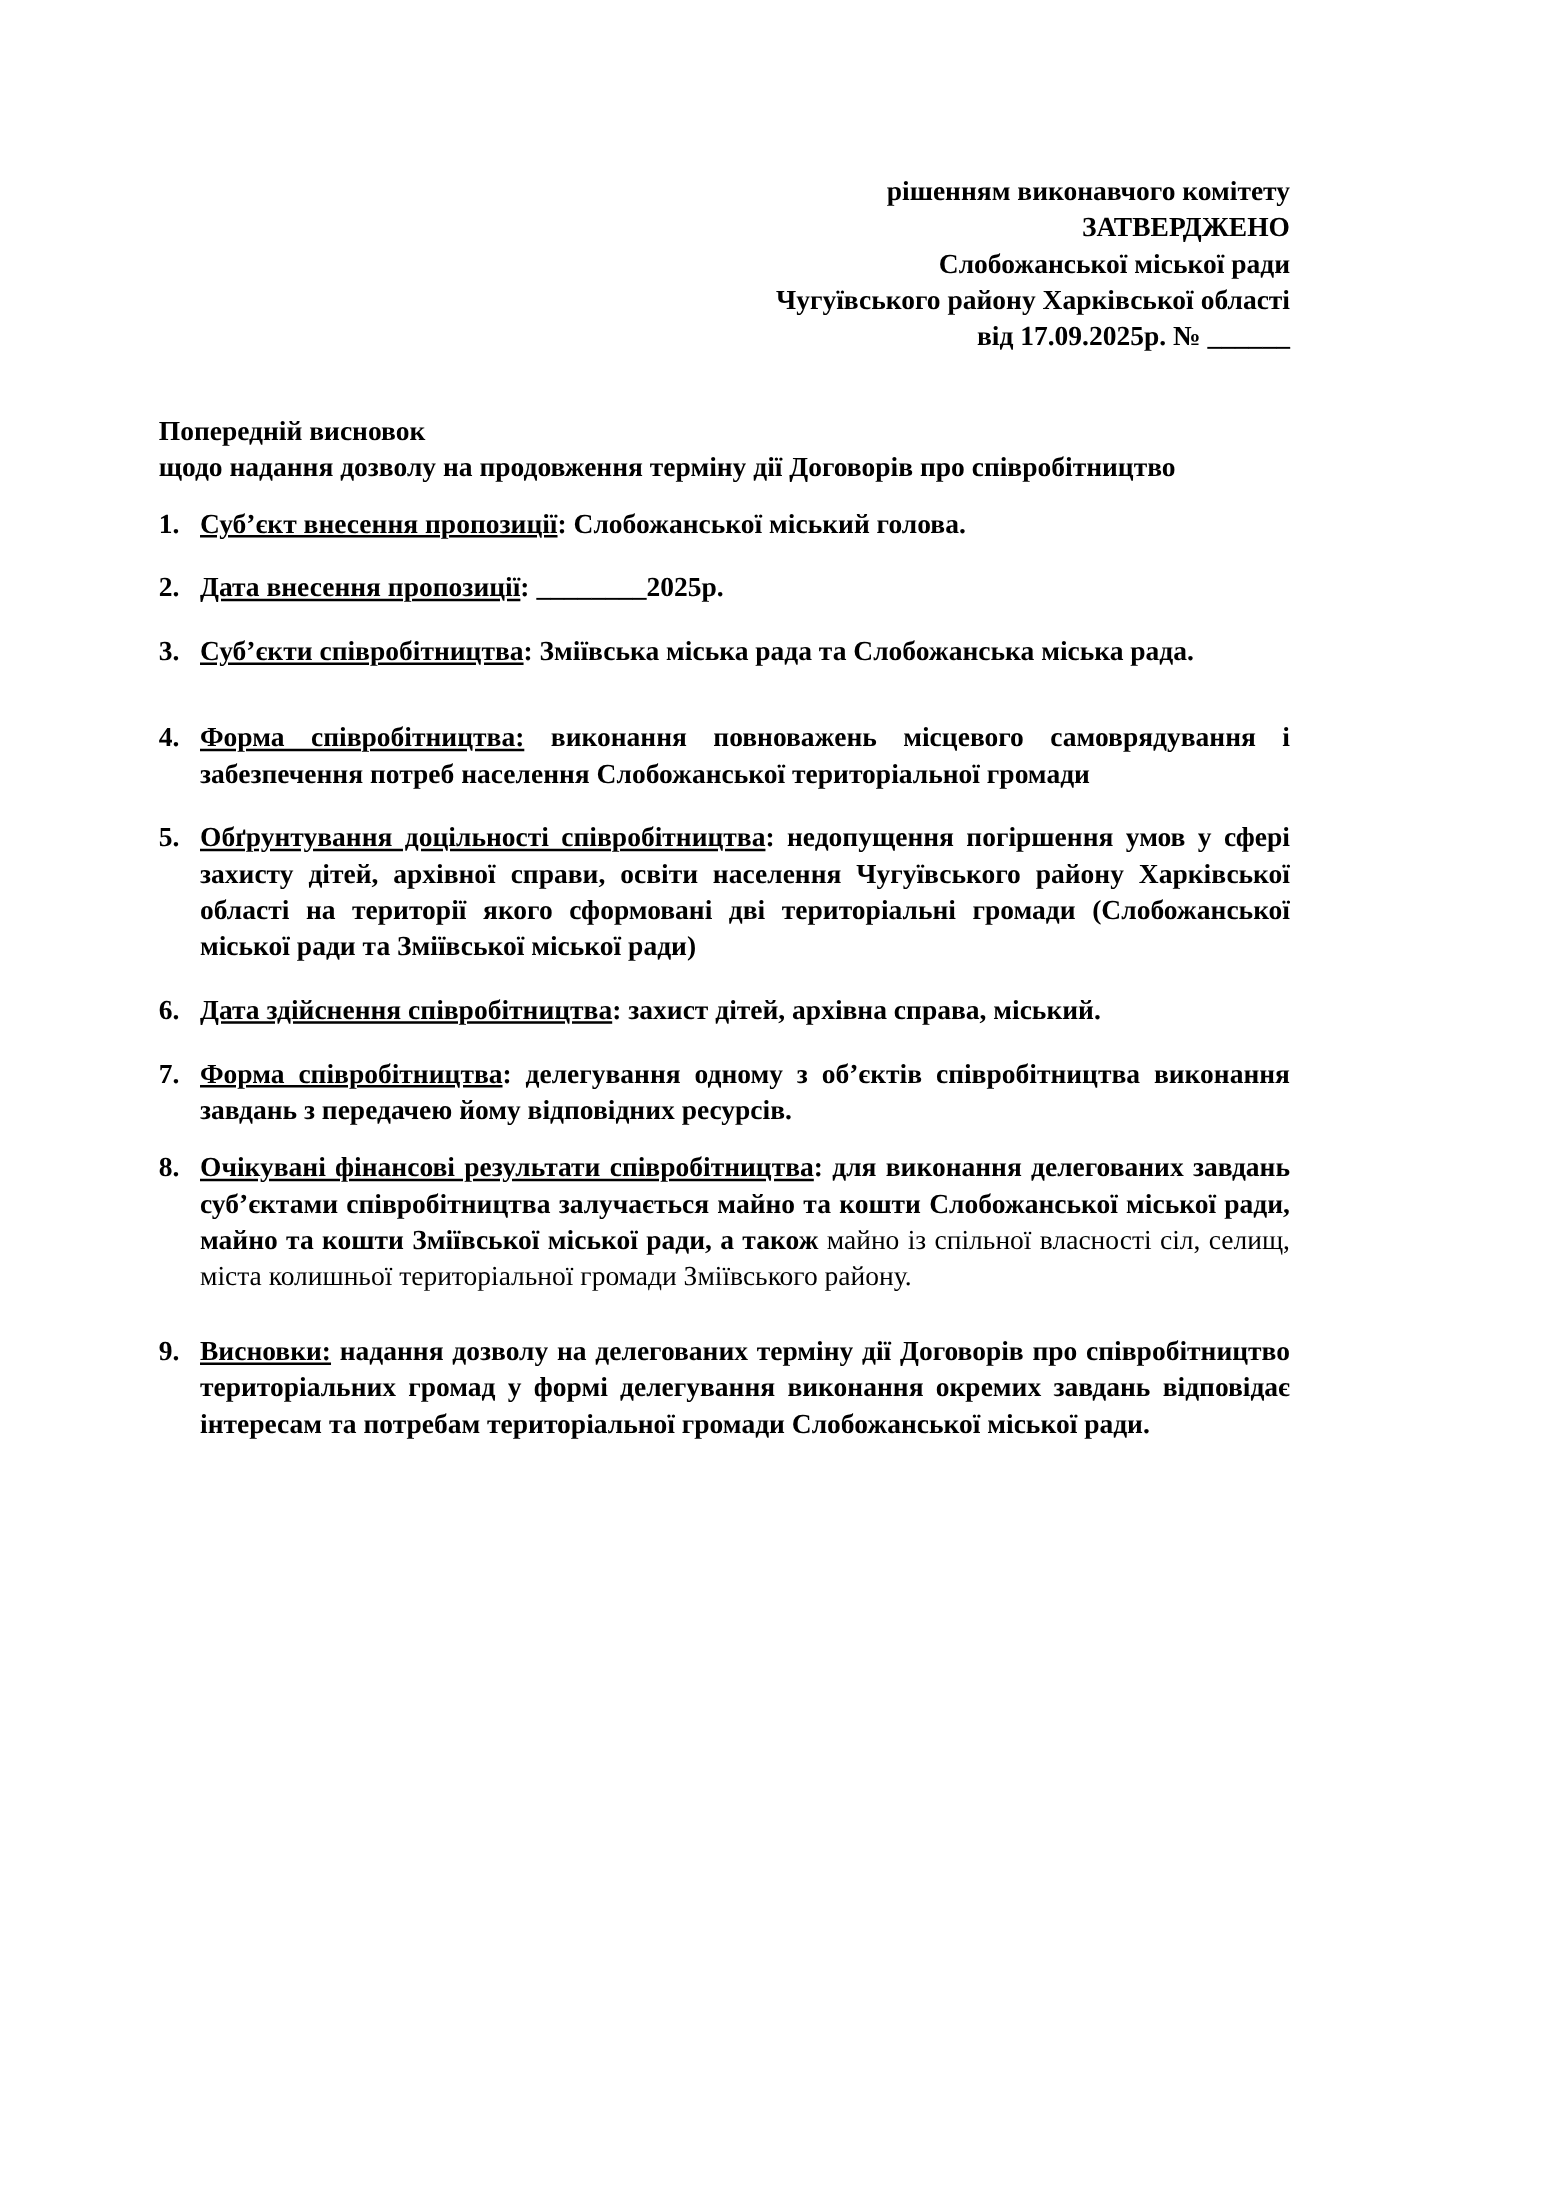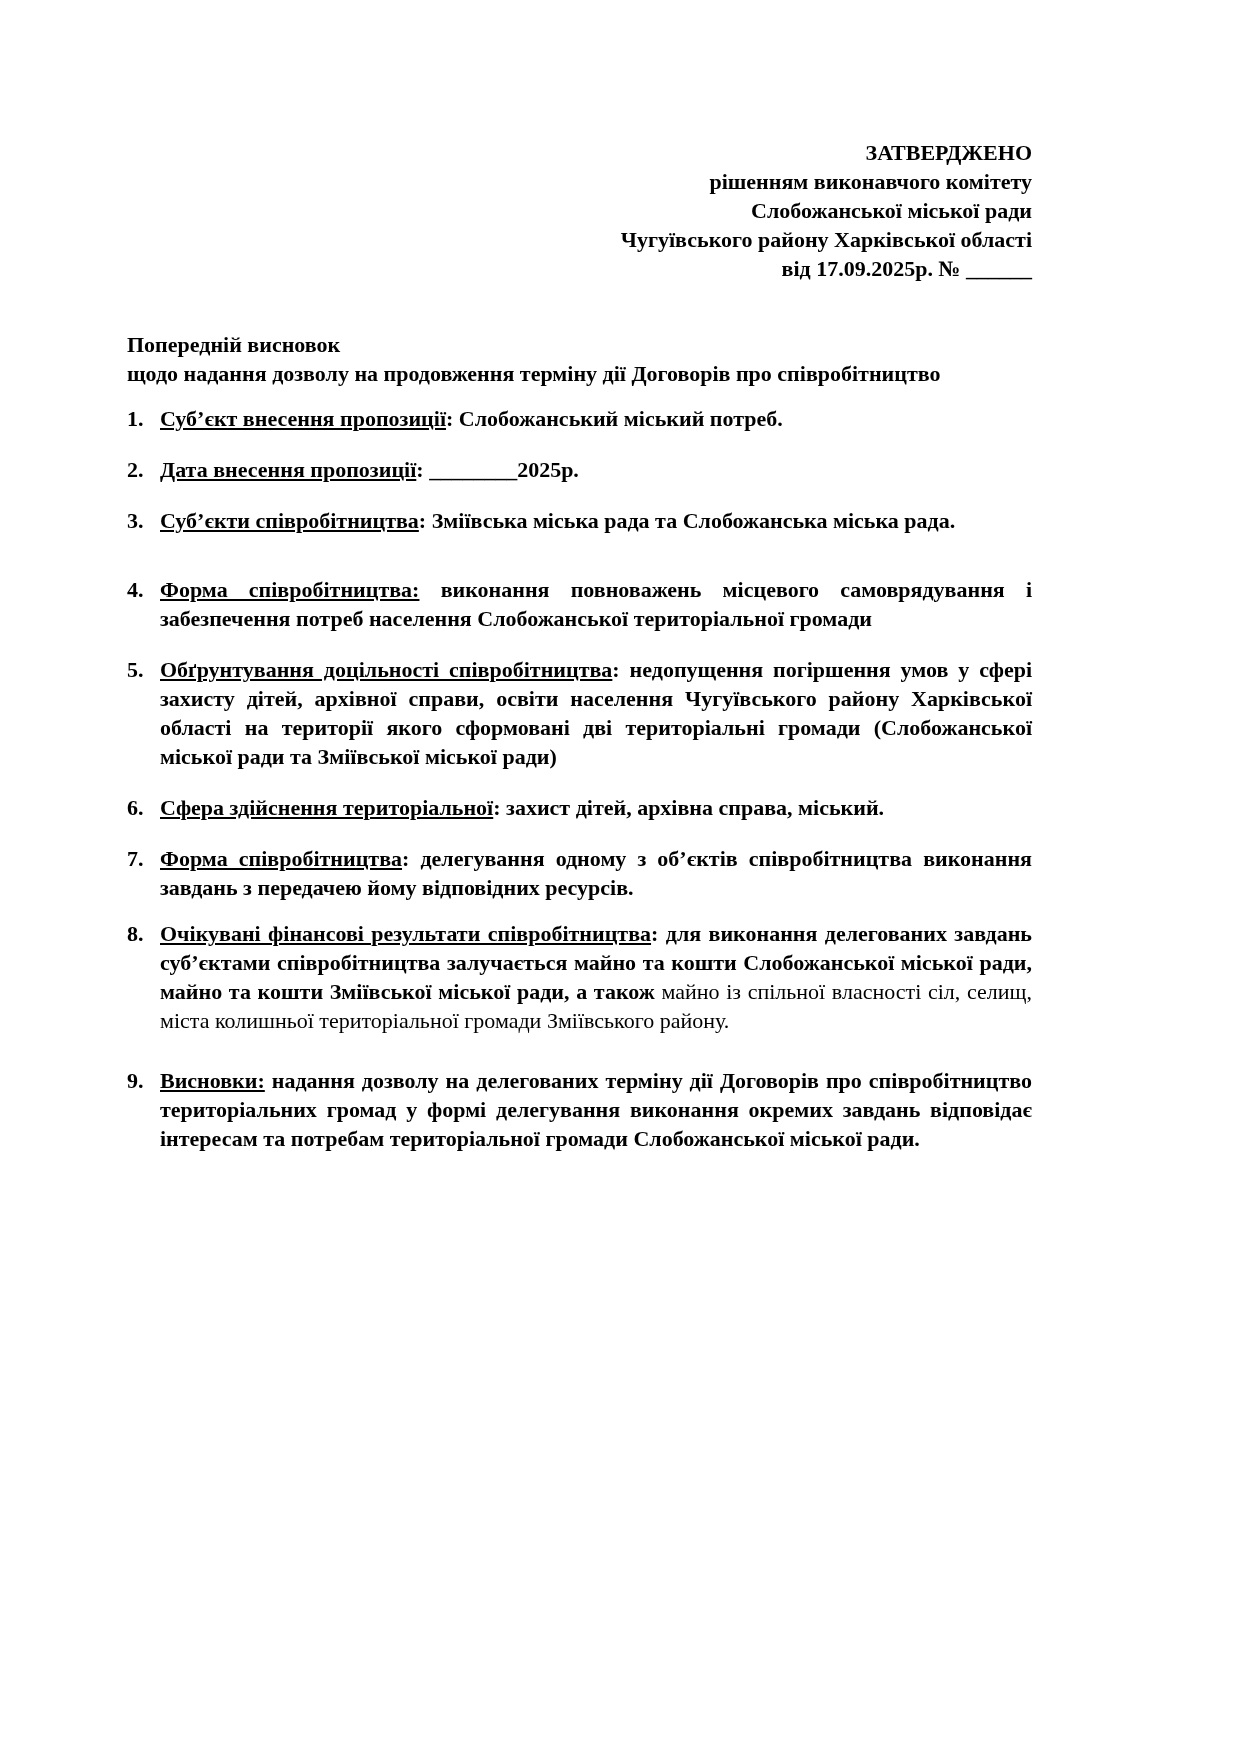--- a/index.html
+++ b/index.html
@@ -47,56 +47,56 @@
     align-items: flex-end;
   }
   .signature .name { margin-right: -60px; white-space: nowrap; }
 </style>
 </head>
 <body>
 
 <div class="page">
 
   <div class="approval">
+    <div>рішенням виконавчого комітету</div>
     <div>ЗАТВЕРДЖЕНО</div>
-    <div>рішенням виконавчого комітету</div>
     <div>Слобожанської міської ради</div>
     <div>Чугуївського району Харківської області</div>
     <div><span>від 17.09.2025р. №</span> <span class="blank">______</span></div>
   </div>
 
   <div class="doc-title">
     <div>Попередній висновок</div>
     <div>щодо надання дозволу на продовження терміну дії Договорів про співробітництво</div>
   </div>
 
   <div class="items">
 
     <div class="item">
-      <span class="num">1.</span><span class="u">Суб’єкт внесення пропозиції</span><span>:</span> <span>Слобожанський міський потреб.</span>
+      <span class="num">1.</span><span class="u">Суб’єкт внесення пропозиції</span><span>:</span> <span>Слобожанської міський голова.</span>
     </div>
 
     <div class="item">
       <span class="num">2.</span><span class="u">Дата внесення пропозиції</span><span>:</span> <span>________</span><span>2025р.</span>
     </div>
 
     <div class="item mb-lg">
       <span class="num">3.</span><span class="u">Суб’єкти співробітництва</span><span>:</span> <span>Зміївська міська рада та Слобожанська міська рада.</span>
     </div>
 
     <div class="item">
       <span class="num">4.</span><span class="u">Форма співробітництва:</span><span></span> <span>виконання повноважень місцевого самоврядування і забезпечення потреб населення Слобожанської територіальної громади</span>
     </div>
 
     <div class="item">
       <span class="num">5.</span><span class="u">Обґрунтування доцільності співробітництва</span><span>:</span> <span>недопущення погіршення умов у сфері захисту дітей, архівної справи, освіти населення Чугуївського району Харківської області на території якого сформовані дві територіальні громади (Слобожанської міської ради та Зміївської міської ради)</span>
     </div>
 
     <div class="item">
-      <span class="num">6.</span><span class="u">Сфера здійснення територіальної</span><span>:</span> <span>захист дітей, архівна справа, міський.</span>
+      <span class="num">6.</span><span class="u">Дата здійснення співробітництва</span><span>:</span> <span>захист дітей, архівна справа, міський.</span>
     </div>
 
     <div class="item mb-sm">
       <span class="num">7.</span><span class="u">Форма співробітництва</span><span>:</span> <span>делегування одному з об’єктів співробітництва виконання завдань з передачею йому відповідних ресурсів.</span>
     </div>
 
     <div class="item mb-md">
       <span class="num">8.</span><span class="u">Очікувані фінансові результати співробітництва</span><span>:</span> <span>для виконання делегованих завдань суб’єктами співробітництва залучається майно та кошти Слобожанської міської ради, майно та кошти Зміївської міської ради, а також</span> <span class="regular">майно із спільної власності сіл, селищ, міста колишньої територіальної громади Зміївського району.</span>
     </div>
 

